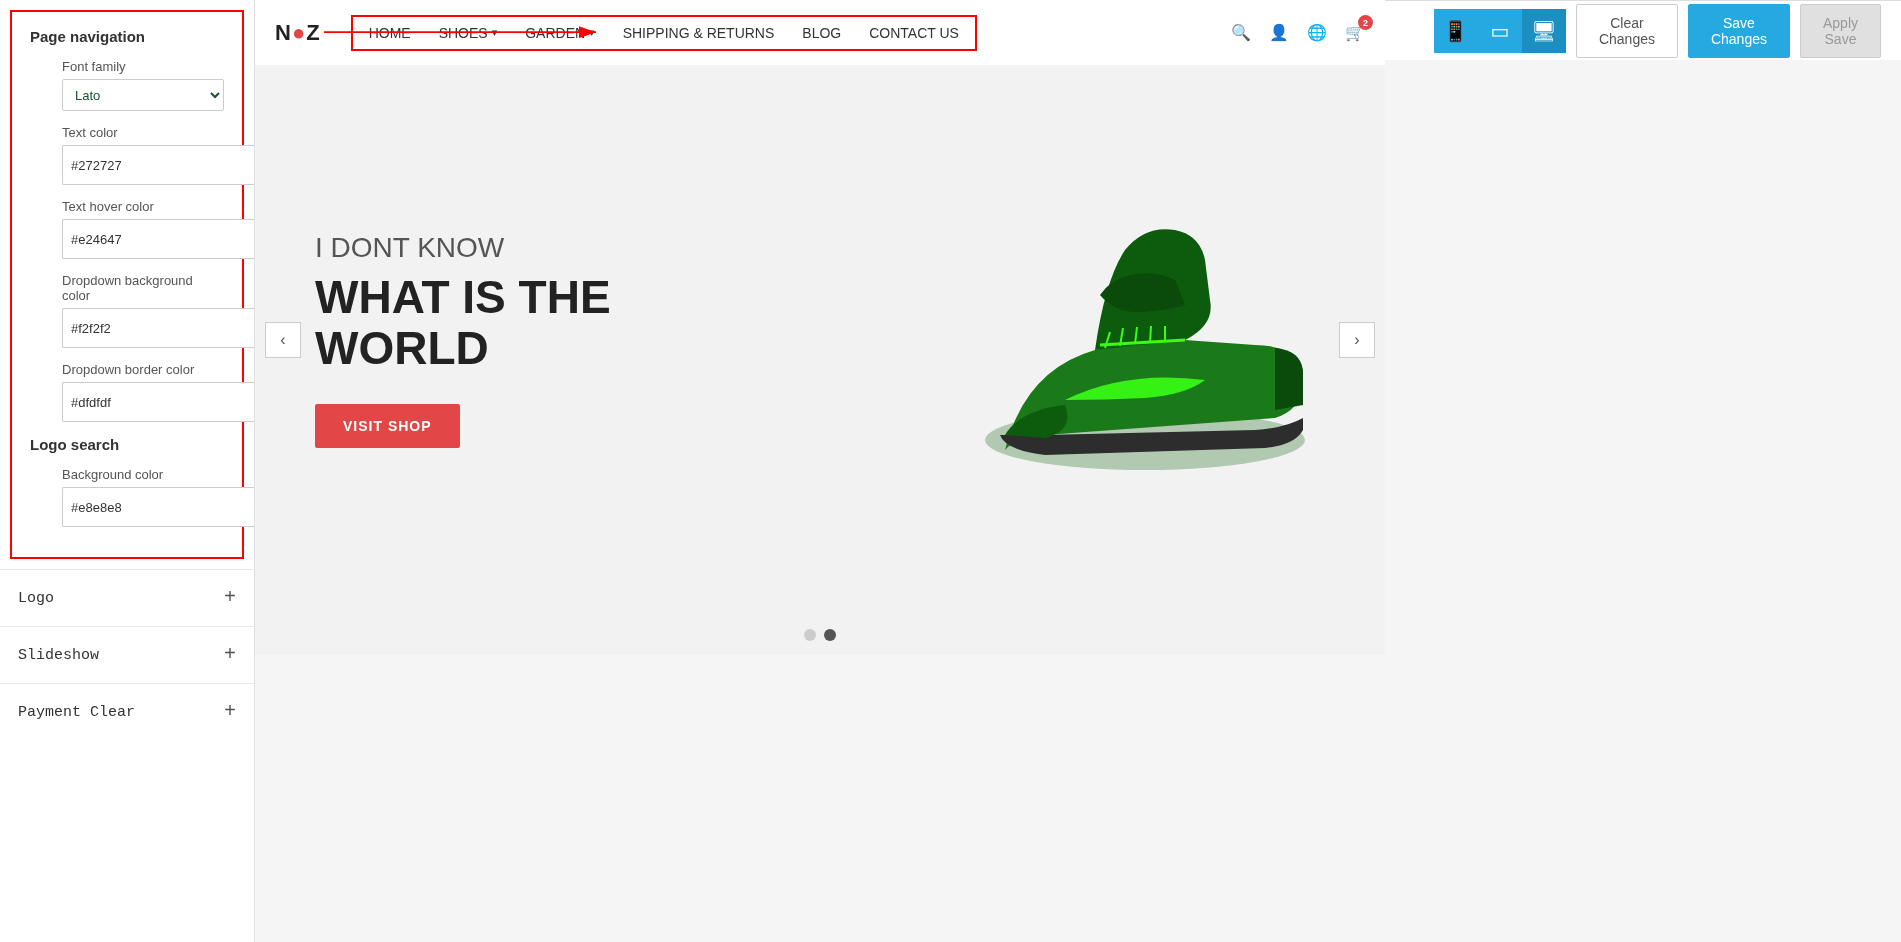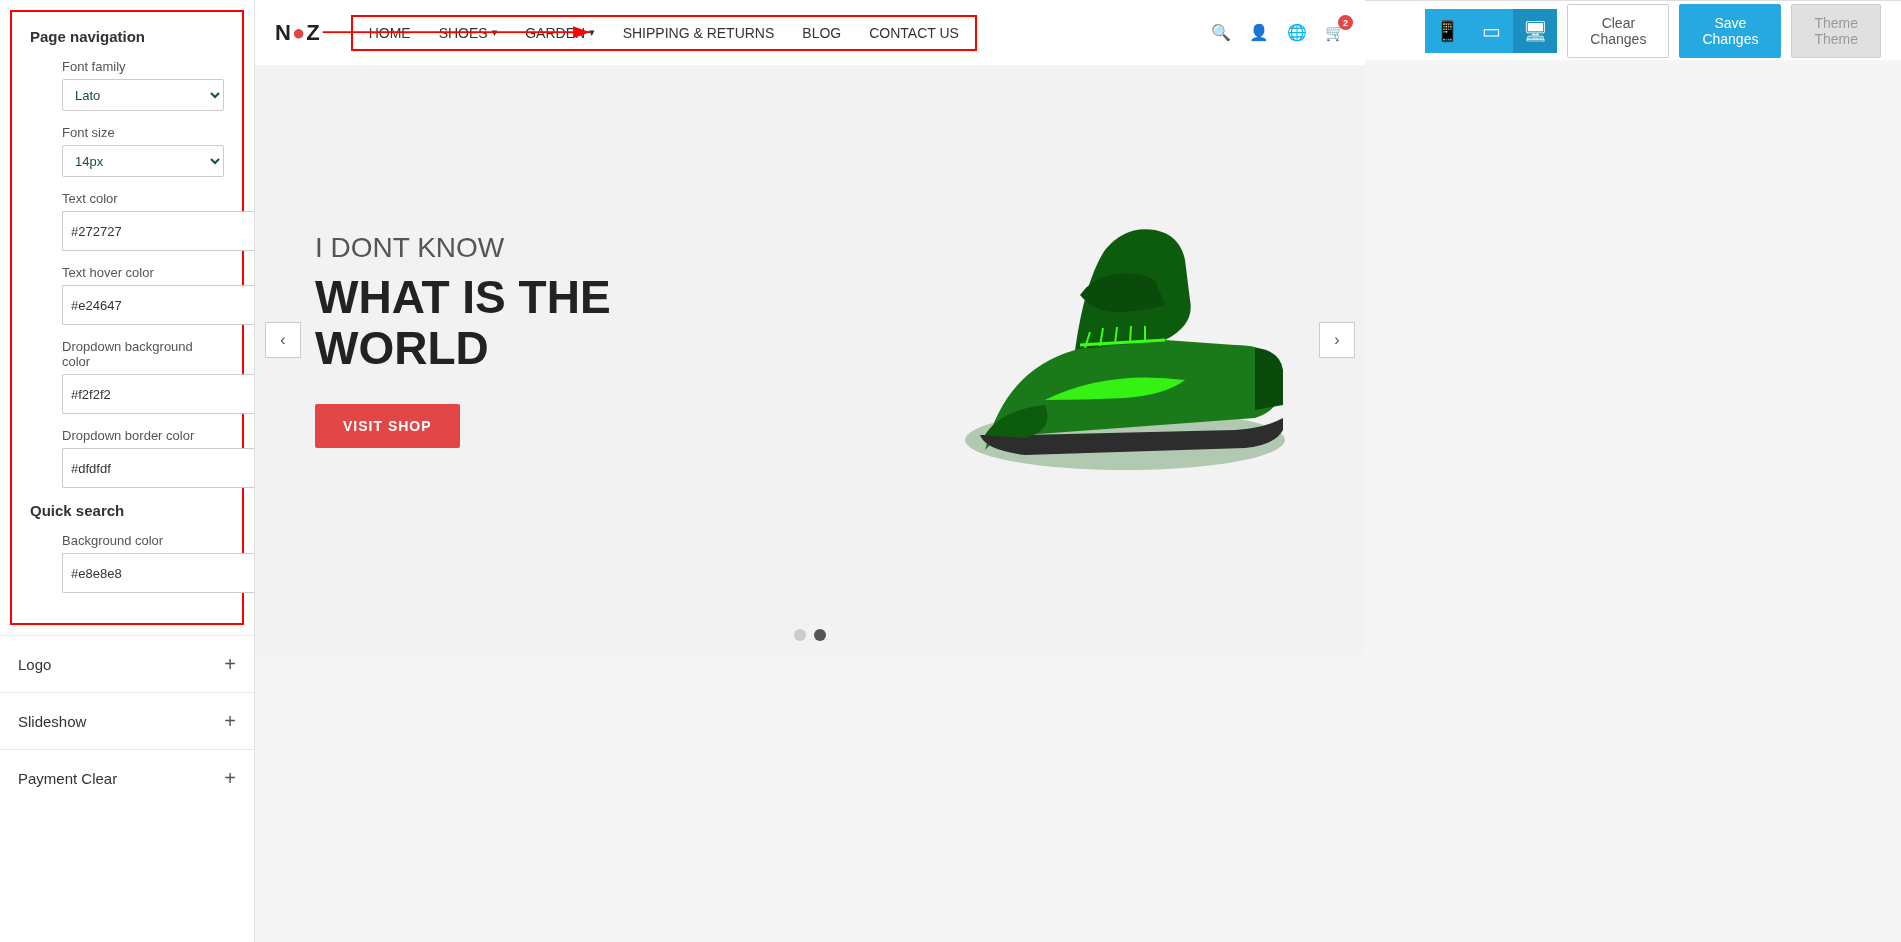--- a/index.html
+++ b/index.html
@@ -73,20 +73,21 @@
     }
 
     
     .sidebar-item {
       display: flex;
       align-items: center;
       justify-content: space-between;
       padding: 18px 18px;
       border-top: 1px solid #e8e8e8;
       cursor: pointer;
+      font-family: Liberation Mono, monospace;
     }
     .sidebar-item-label {
       font-size: 15px;
       color: #333;
     }
     .sidebar-item-icon {
       font-size: 20px;
       color: #555;
       line-height: 1;
     }
@@ -327,26 +328,20 @@
       <div class="sidebar-section">
         <div class="sidebar-section-title">Page navigation</div>
 
         <div class="form-group">
           <label class="form-label">Font family</label>
           <select class="form-select">
             <option>Lato</option>
           </select>
         </div>
 
-        <div class="form-group">
-          <label class="form-label">Font size</label>
-          <select class="form-select">
-            <option>14px</option>
-          </select>
-        </div>
 
         <div class="form-group">
           <label class="form-label">Text color</label>
           <div class="color-row">
             <input class="color-input" value="#272727" style="">
             <div class="color-swatch" style="background:#272727;"></div>
           </div>
         </div>
 
         <div class="form-group">
@@ -366,21 +361,21 @@
         </div>
 
         <div class="form-group">
           <label class="form-label">Dropdown border color</label>
           <div class="color-row">
             <input class="color-input" value="#dfdfdf" style="">
             <div class="color-swatch" style="background:#dfdfdf; border-left:1px solid #ccc;"></div>
           </div>
         </div>
 
-        <div class="sidebar-section-title" style="margin-top:10px;">Quick search</div>
+        <div class="sidebar-section-title" style="margin-top:10px;">Logo search</div>
 
         <div class="form-group">
           <label class="form-label">Background color</label>
           <div class="color-row">
             <input class="color-input" value="#e8e8e8" style="">
             <div class="color-swatch" style="background:#e8e8e8; border-left:1px solid #ccc;"></div>
           </div>
         </div>
       </div>
 
@@ -483,17 +478,17 @@
       </div>
 
       <div class="bottom-toolbar">
         <div class="device-icons">
           <button class="device-btn mobile">📱</button>
           <button class="device-btn tablet">▭</button>
           <button class="device-btn desktop">🖥</button>
         </div>
         <button class="toolbar-btn btn-clear">Clear Changes</button>
         <button class="toolbar-btn btn-save">Save Changes</button>
-        <button class="toolbar-btn btn-apply">Theme Theme</button>
+        <button class="toolbar-btn btn-apply">Apply Save</button>
       </div>
     </div>
   </div>
 </div>
 
 </body></html>

